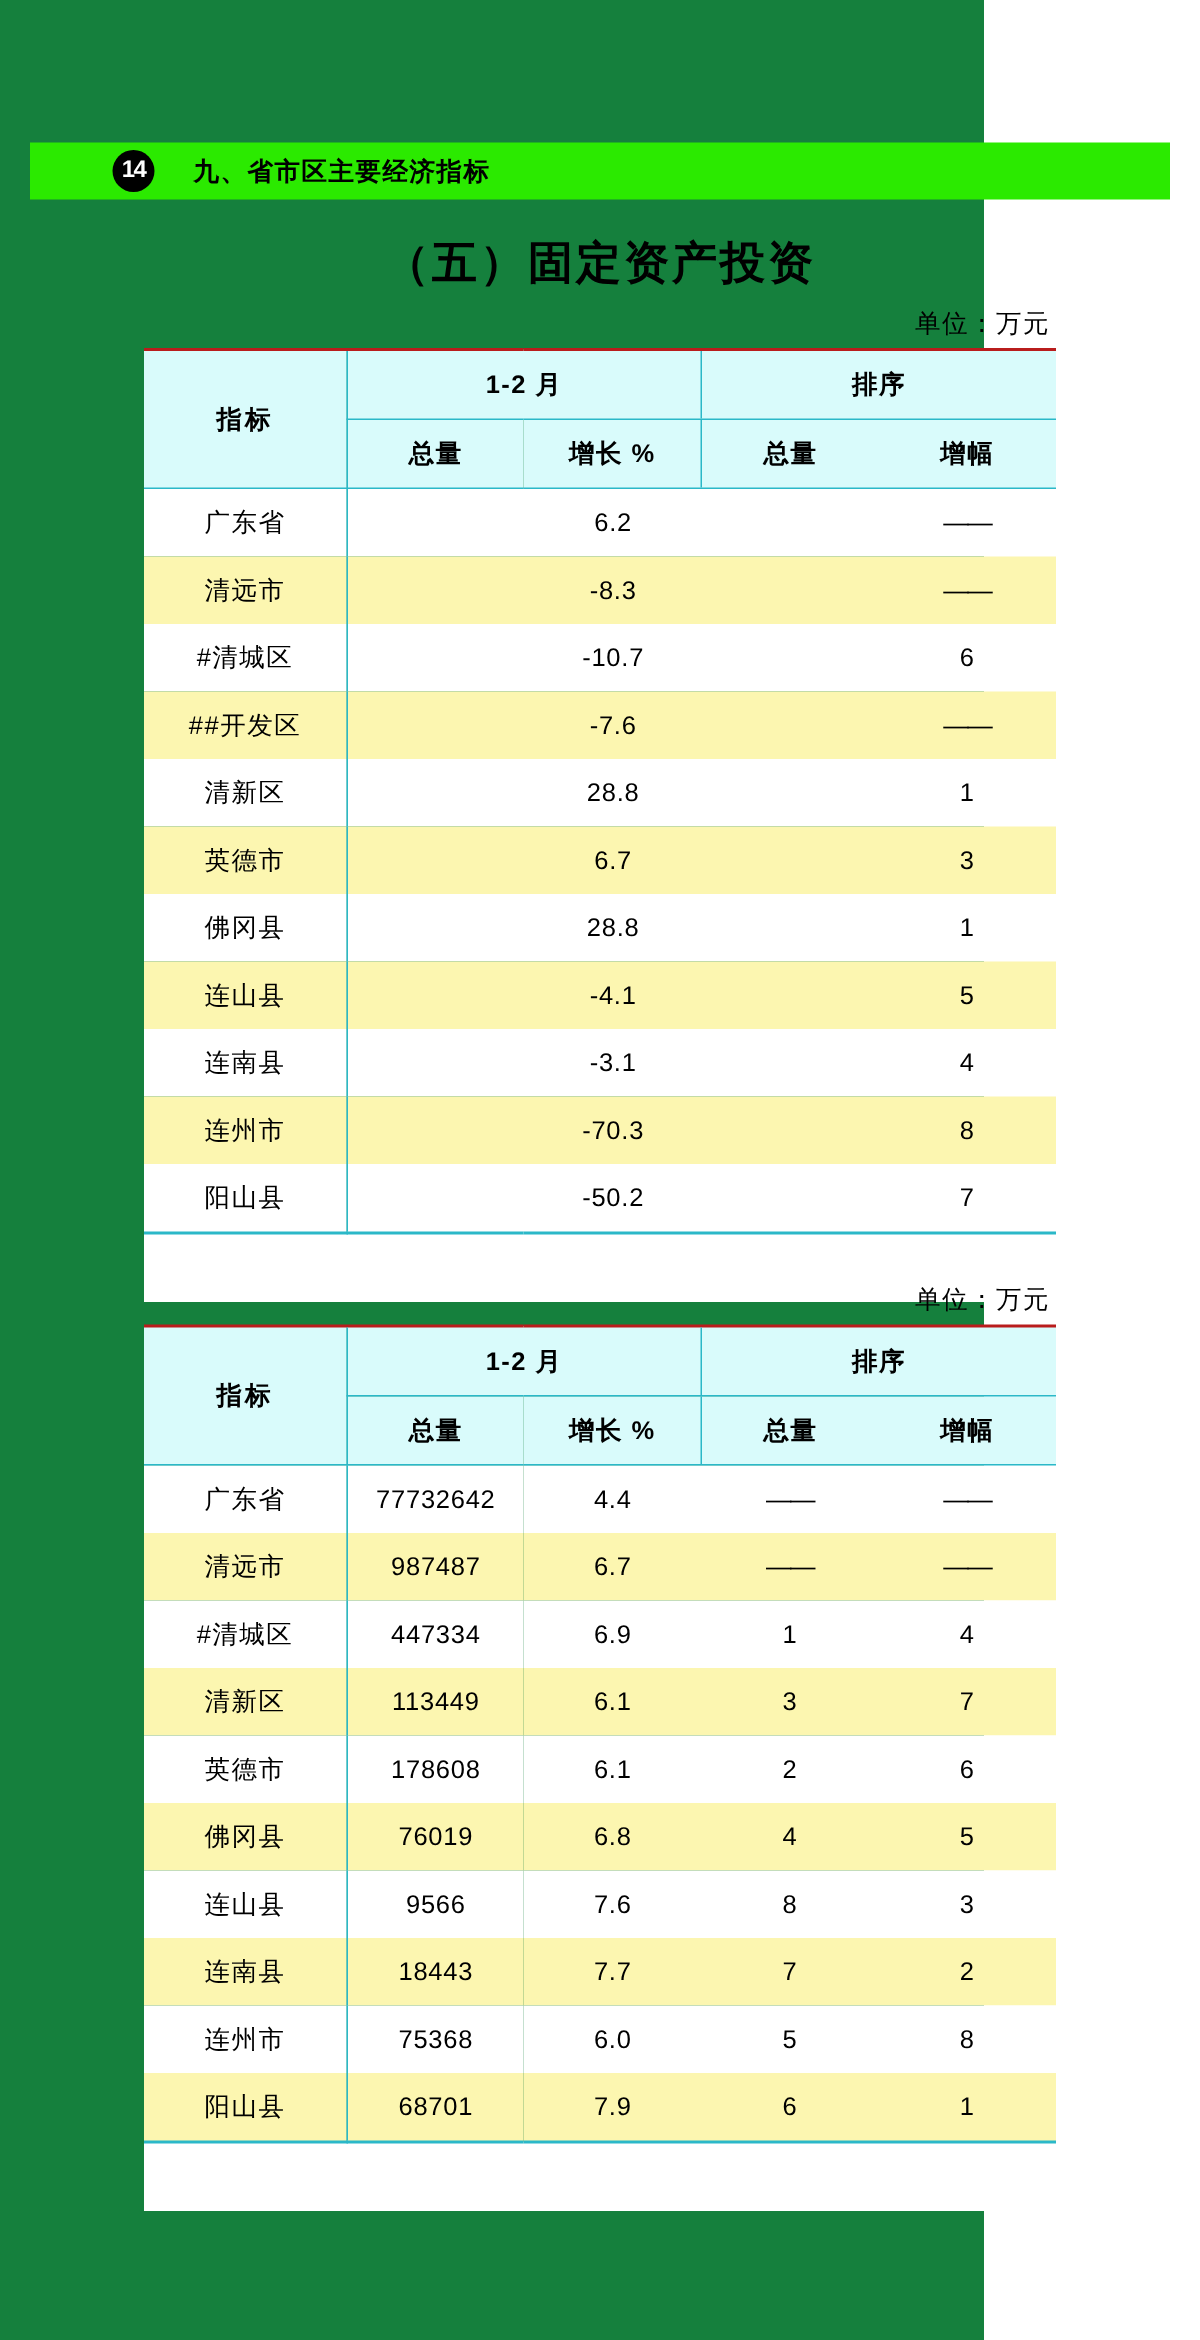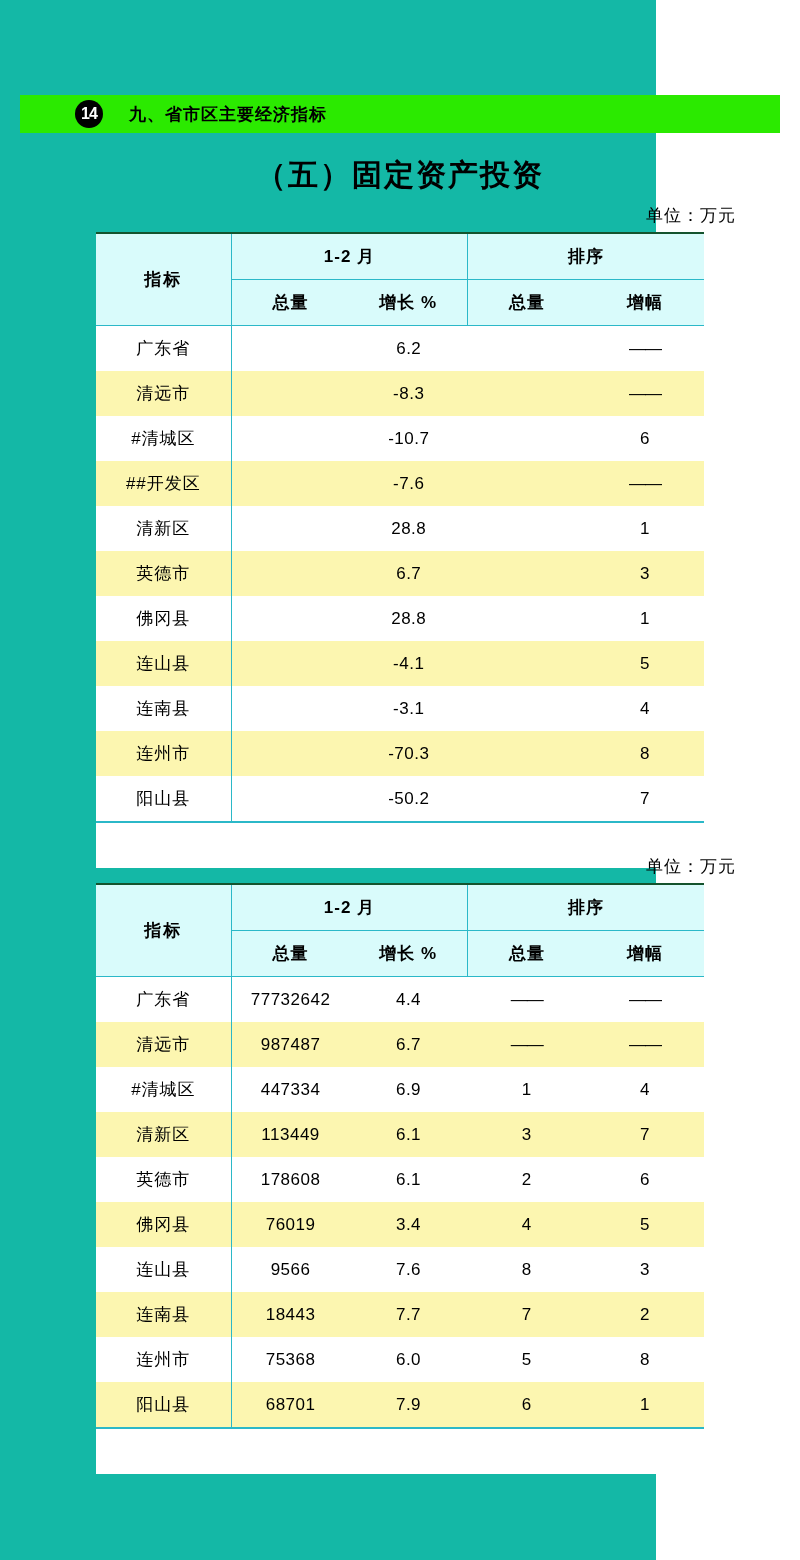--- a/index.html
+++ b/index.html
@@ -12,21 +12,21 @@
     height: 1560px;
     font-family: "Liberation Sans", sans-serif;
     color: #000000;
     position: relative;
     overflow: hidden;
   }
   .page {
     width: 656px;
     height: 1560px;
     position: relative;
-    background: #14b8a6;
+    background: #15803d;
   }
   
   .header-bar {
     position: absolute;
     left: 20px;
     top: 95px;
     width: 760px;
     height: 38px;
     background: #2bea00;
     display: flex;
@@ -64,21 +64,21 @@
     text-align: center;
     font-size: 30px;
     font-weight: bold;
     letter-spacing: 2px;
     margin: 0 0 8px 0;
     font-family: Liberation Serif, serif;
   }
   .unit-line {
     text-align: right;
     font-size: 17px;
-    padding-right: 64px;
+    padding-right: 100px;
     margin-bottom: 5px;
     letter-spacing: 1px;
   }
   table.data {
     border-collapse: collapse;
     margin: 0 auto;
     width: 608px;
     table-layout: fixed;
   }
   table.data th, table.data td {
@@ -86,21 +86,21 @@
     padding: 0;
     height: 45px;
     text-align: center;
     font-family: "Liberation Sans", sans-serif;
   }
   .thead-row th {
     background: #d9fbfb;
     border-bottom: 1px solid #2bb8c8;
   }
   .hdr-top {
-    border-top: 2px solid #14532d;
+    border-top: 2px solid #b91c1c;
   }
   .th-indicator {
     width: 135px;
     font-size: 18px;
     letter-spacing: 2px;
     border-right: 1px solid #2bb8c8;
   }
   .th-group {
     font-size: 18px;
     letter-spacing: 1px;
@@ -294,21 +294,21 @@
         <tr class="row-odd">
           <td class="cell-name">英德市</td>
           <td class="cell-num">178608</td>
           <td class="cell-num">6.1</td>
           <td class="cell-num">2</td>
           <td class="cell-num">6</td>
         </tr>
         <tr class="row-even">
           <td class="cell-name">佛冈县</td>
           <td class="cell-num">76019</td>
-          <td class="cell-num">3.4</td>
+          <td class="cell-num">6.8</td>
           <td class="cell-num">4</td>
           <td class="cell-num">5</td>
         </tr>
         <tr class="row-odd">
           <td class="cell-name">连山县</td>
           <td class="cell-num">9566</td>
           <td class="cell-num">7.6</td>
           <td class="cell-num">8</td>
           <td class="cell-num">3</td>
         </tr>

